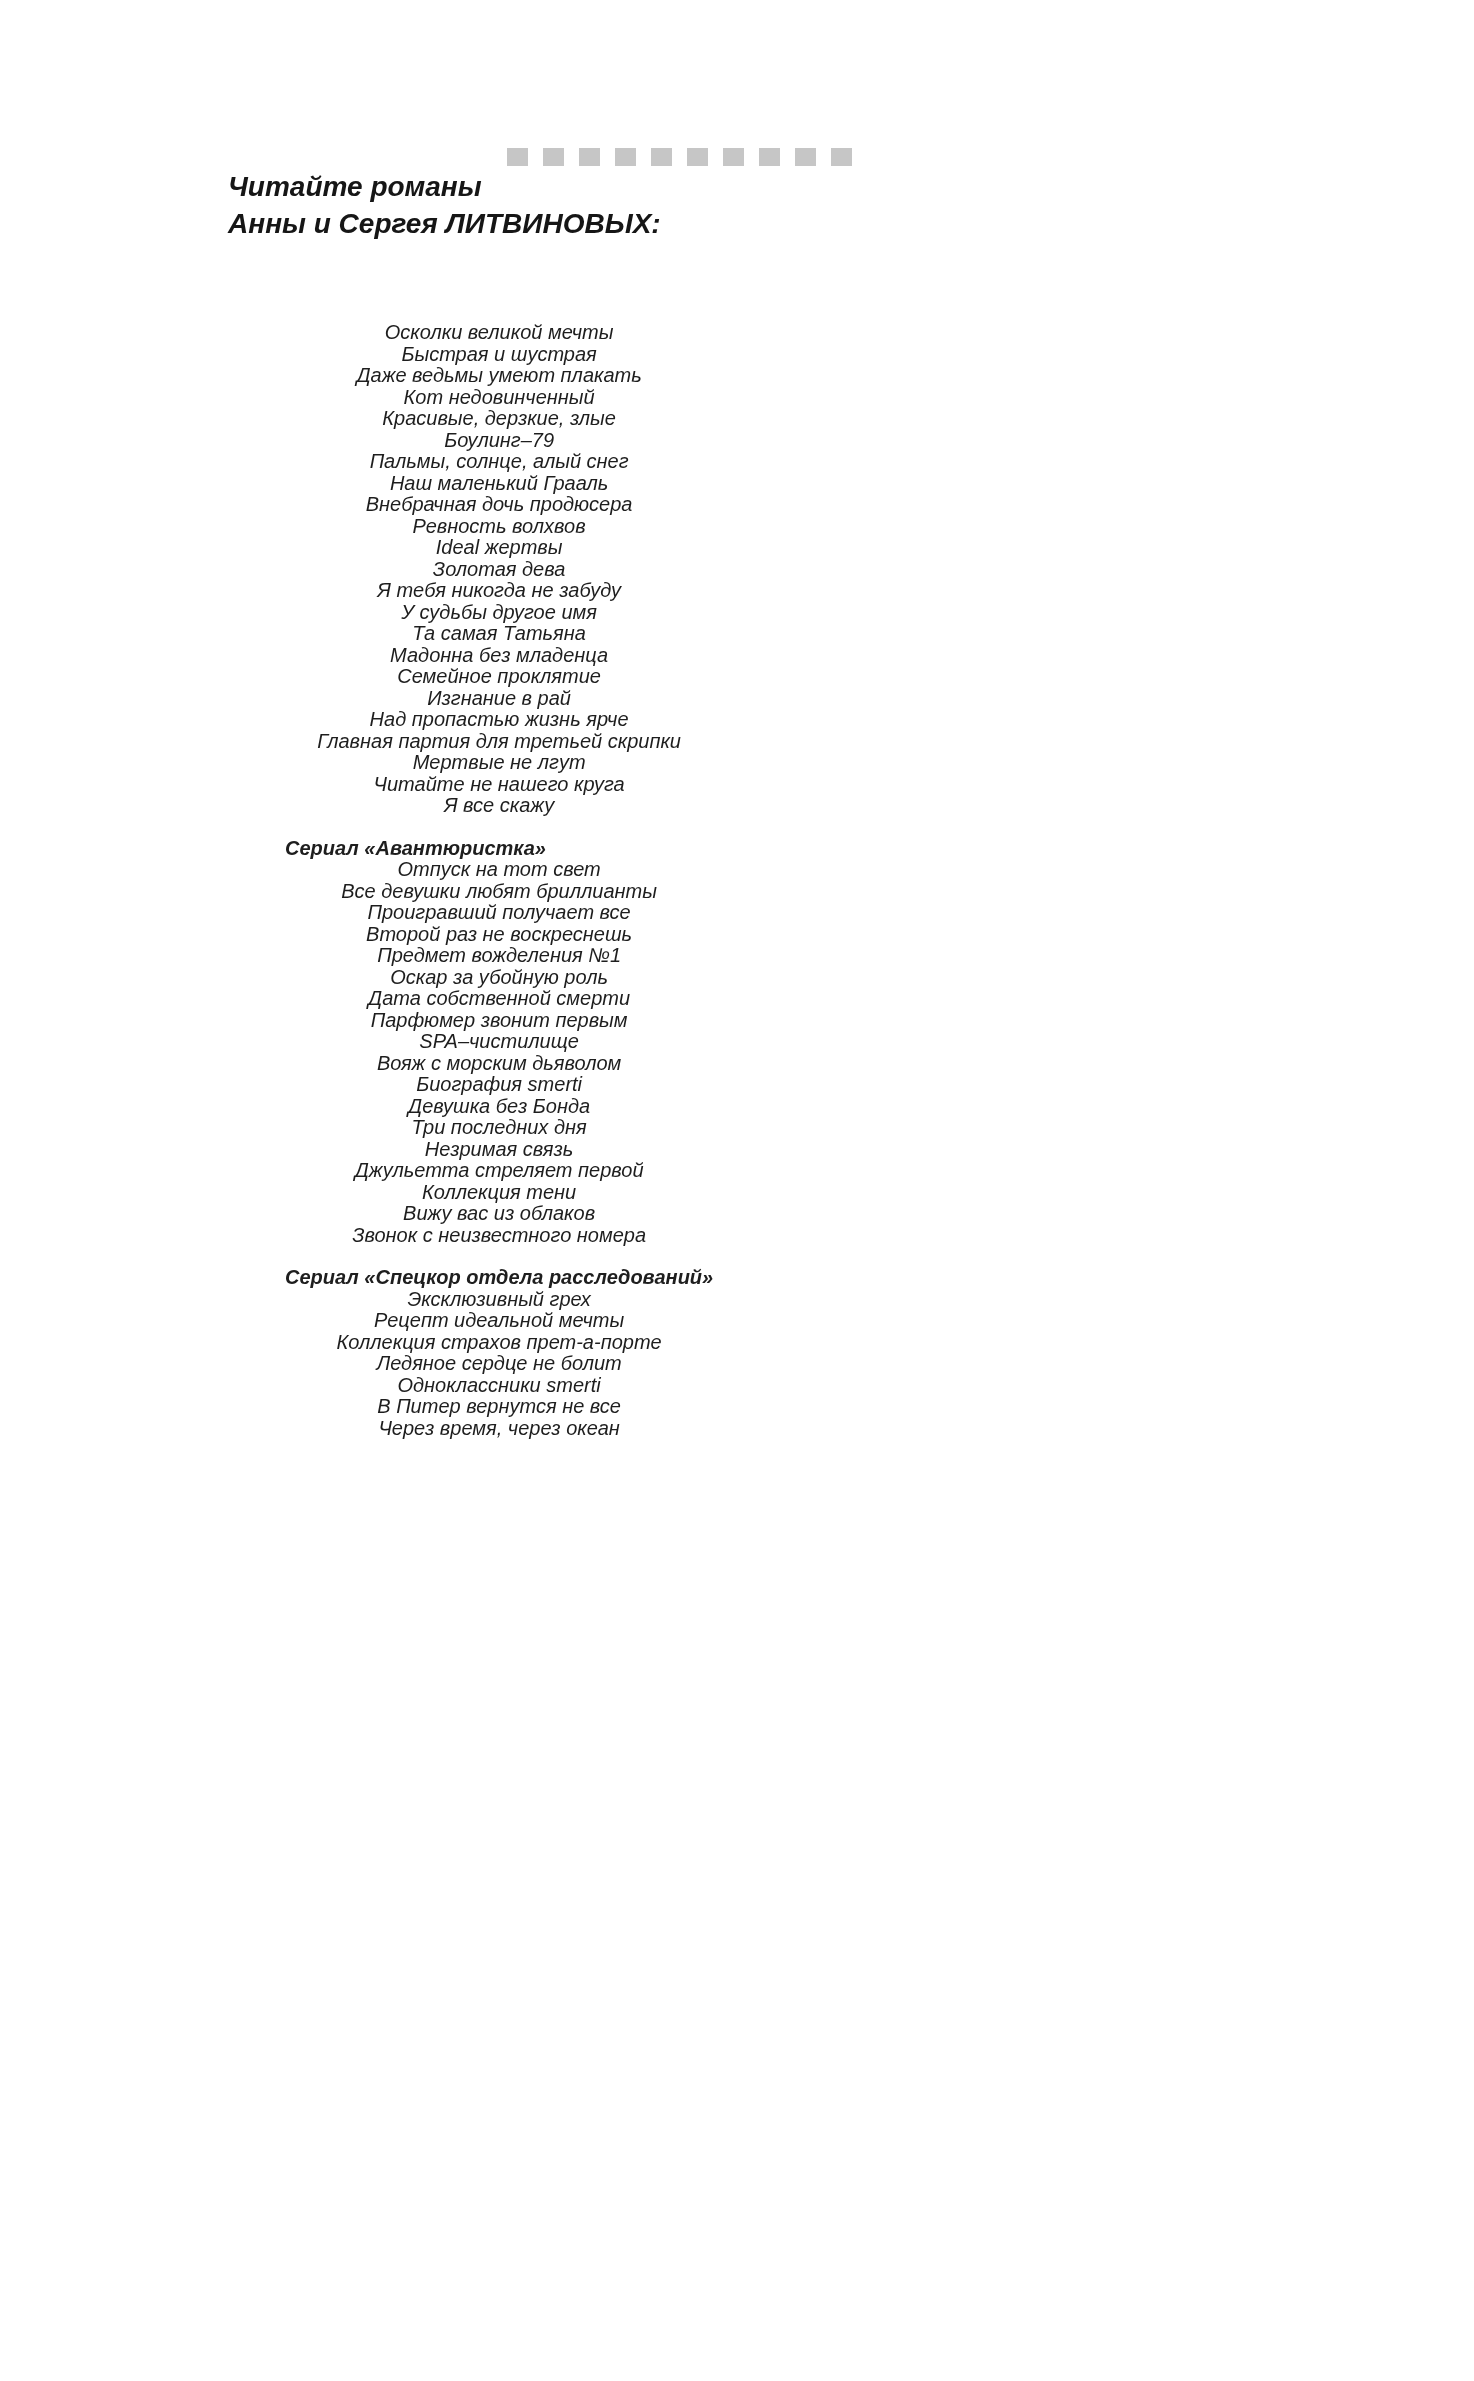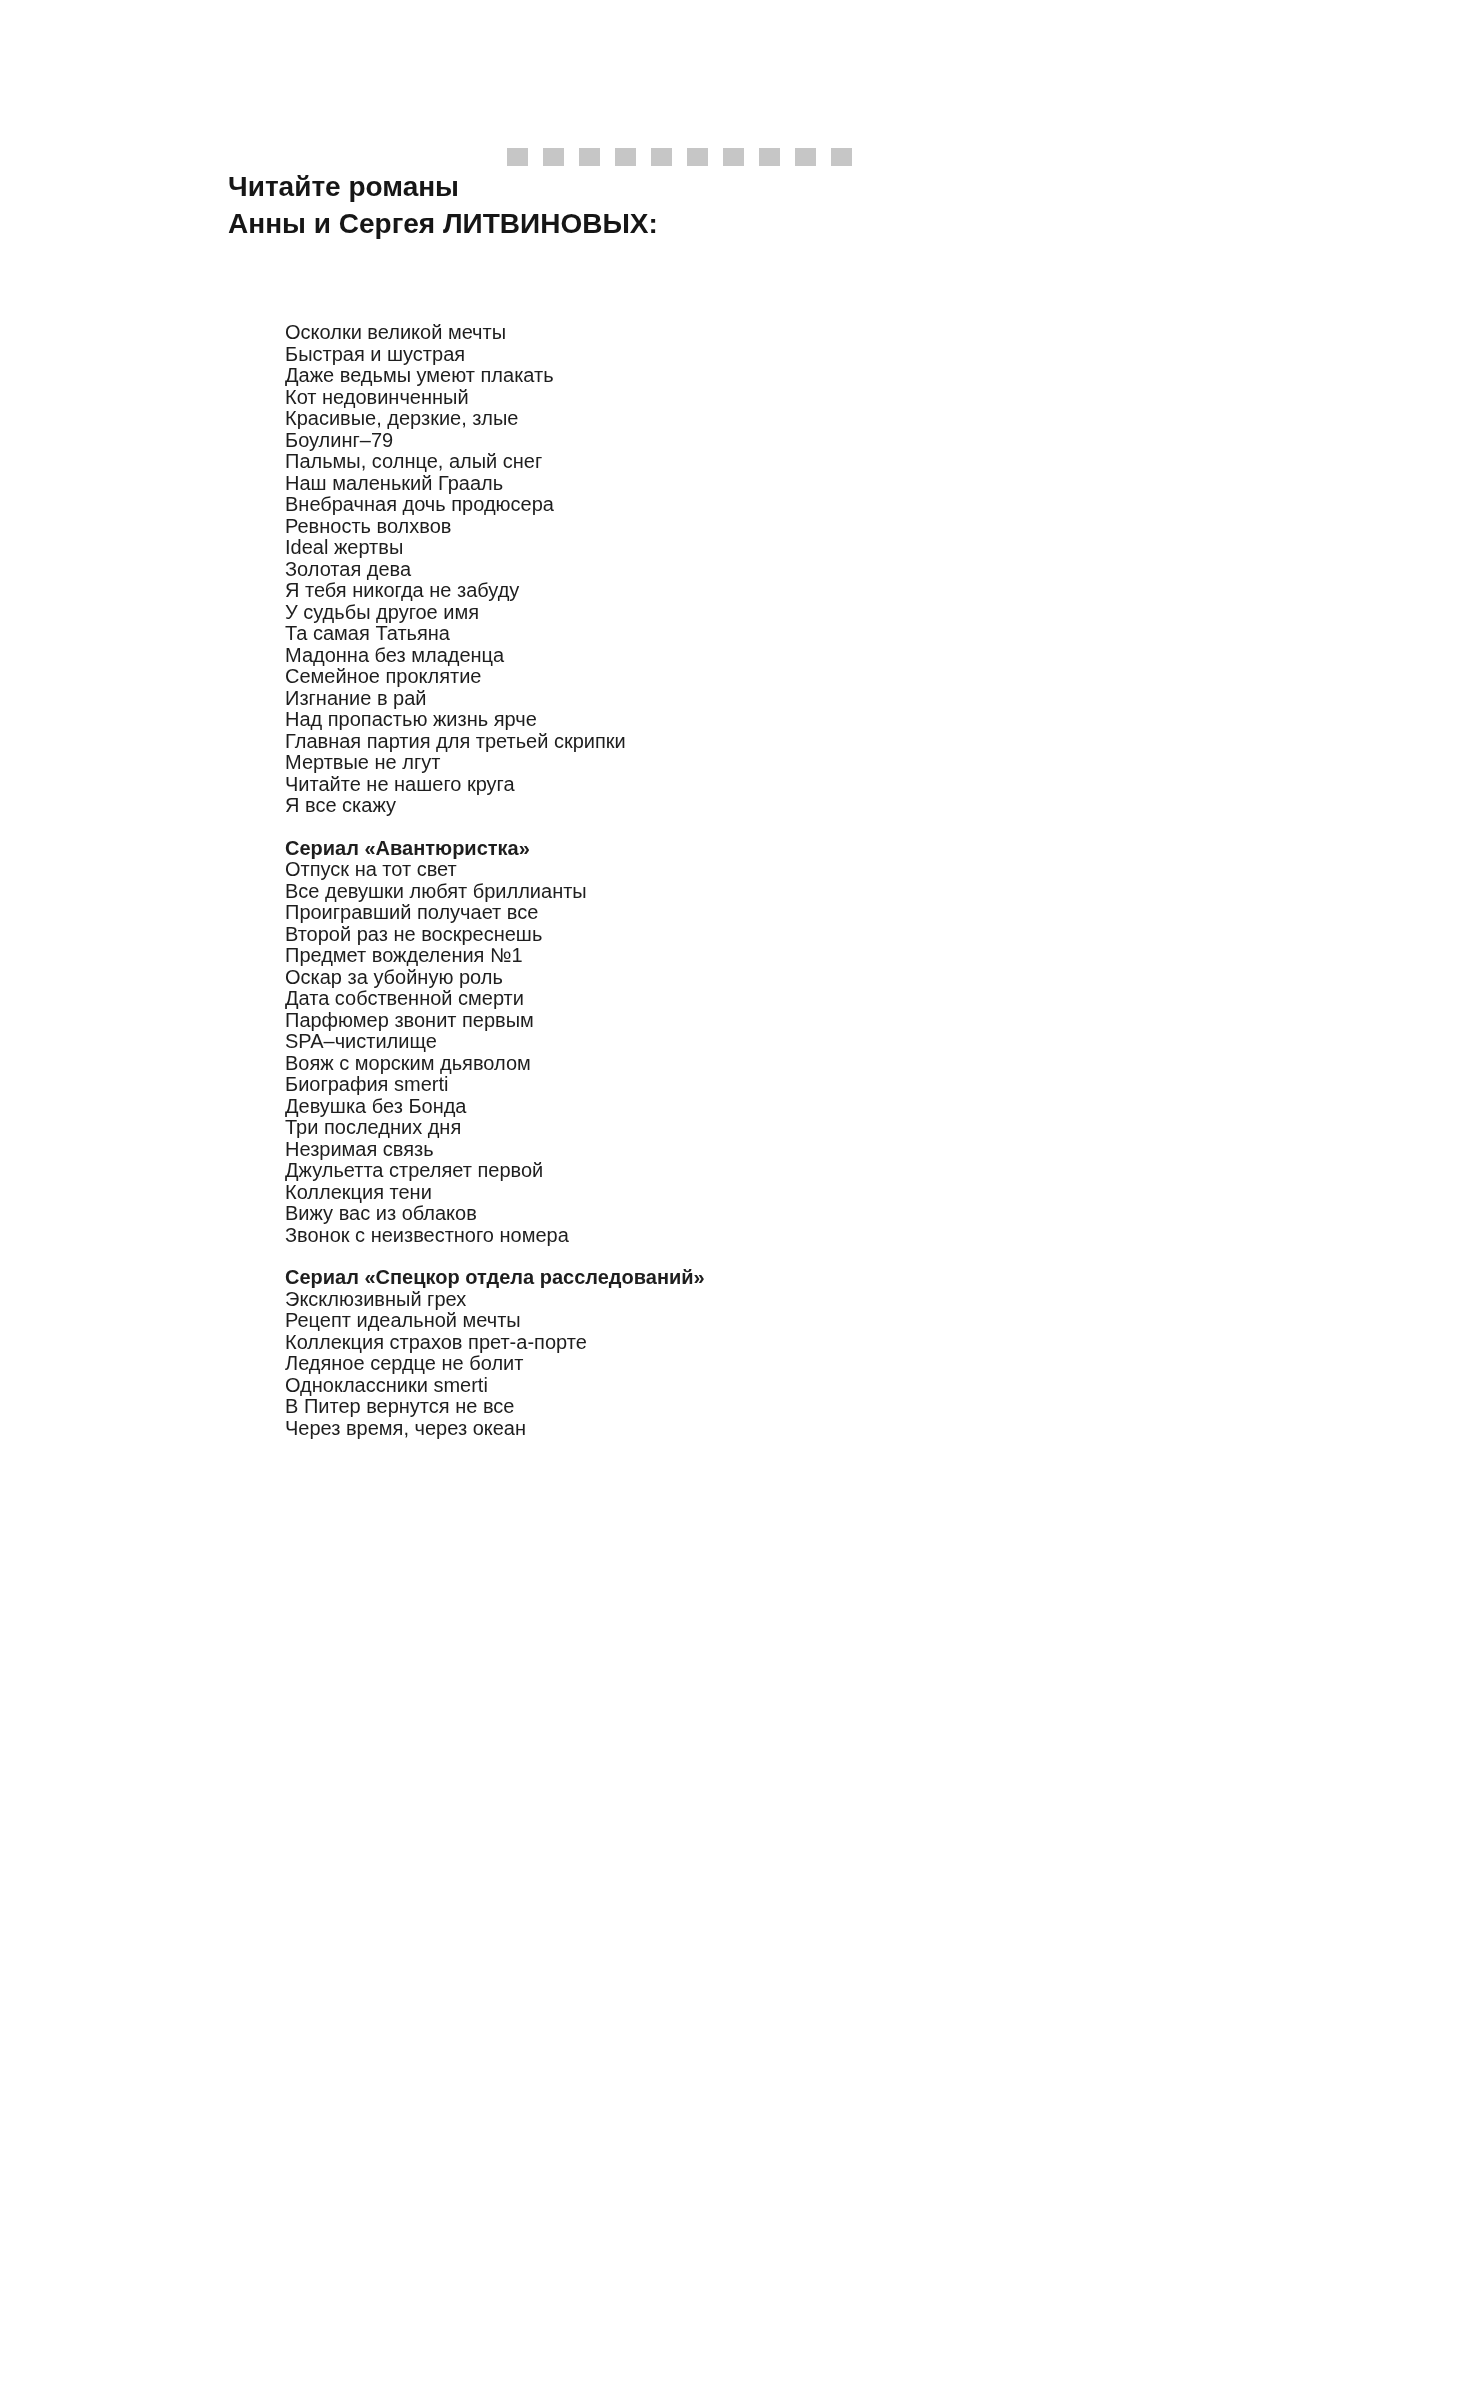--- a/index.html
+++ b/index.html
@@ -8,20 +8,21 @@
     background: #ffffff;
   }
   .page {
     position: relative;
     width: 1292px;
     height: 2381px;
     background: #ffffff;
     font-family: "Liberation Sans", "DejaVu Sans", sans-serif;
     color: #1b1b1b;
     overflow: hidden;
+    font-style: italic;
   }
   .squares-row {
     position: absolute;
     top: 148px;
     left: 507px;
     display: flex;
     gap: 15px;
   }
   .square {
     width: 21px;
@@ -49,20 +50,21 @@
   .section + .section {
     margin-top: 21px;
   }
   .section-heading {
     font-weight: bold;
     white-space: nowrap;
     margin-top: 18px;
   }
   .book-title {
     white-space: nowrap;
+    text-align: center;
   }
 </style>
 </head>
 <body>
 
 <div class="page">
 
   <div class="squares-row" id="squares-row">
       <div class="square" style="background: rgb(198, 198, 198);"></div>
       <div class="square" style="background: rgb(198, 198, 198);"></div>

